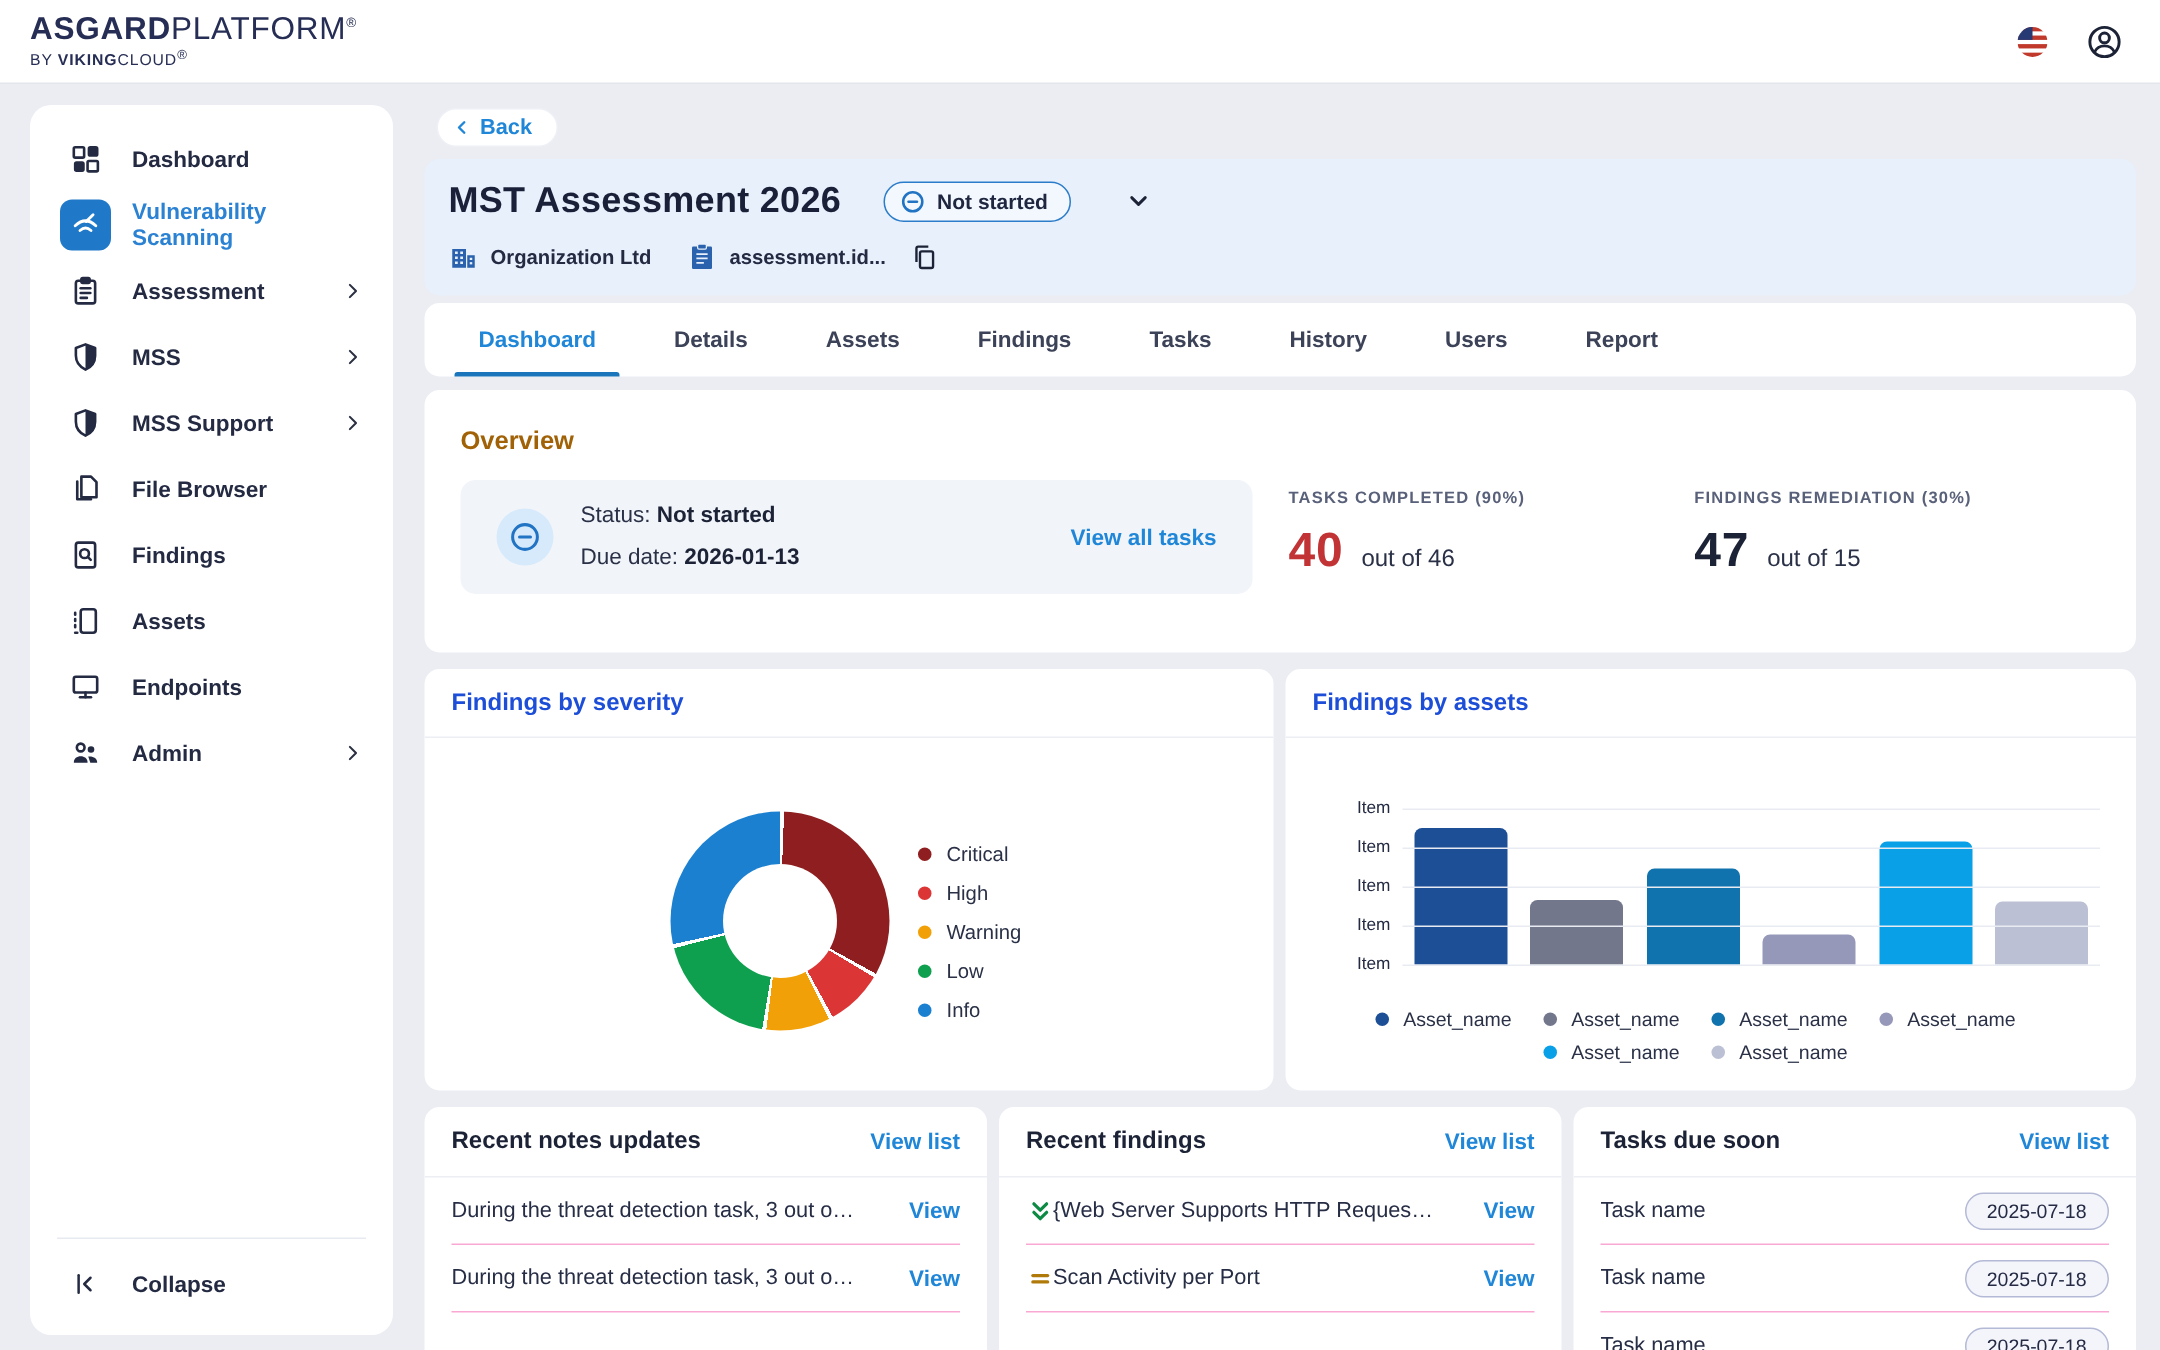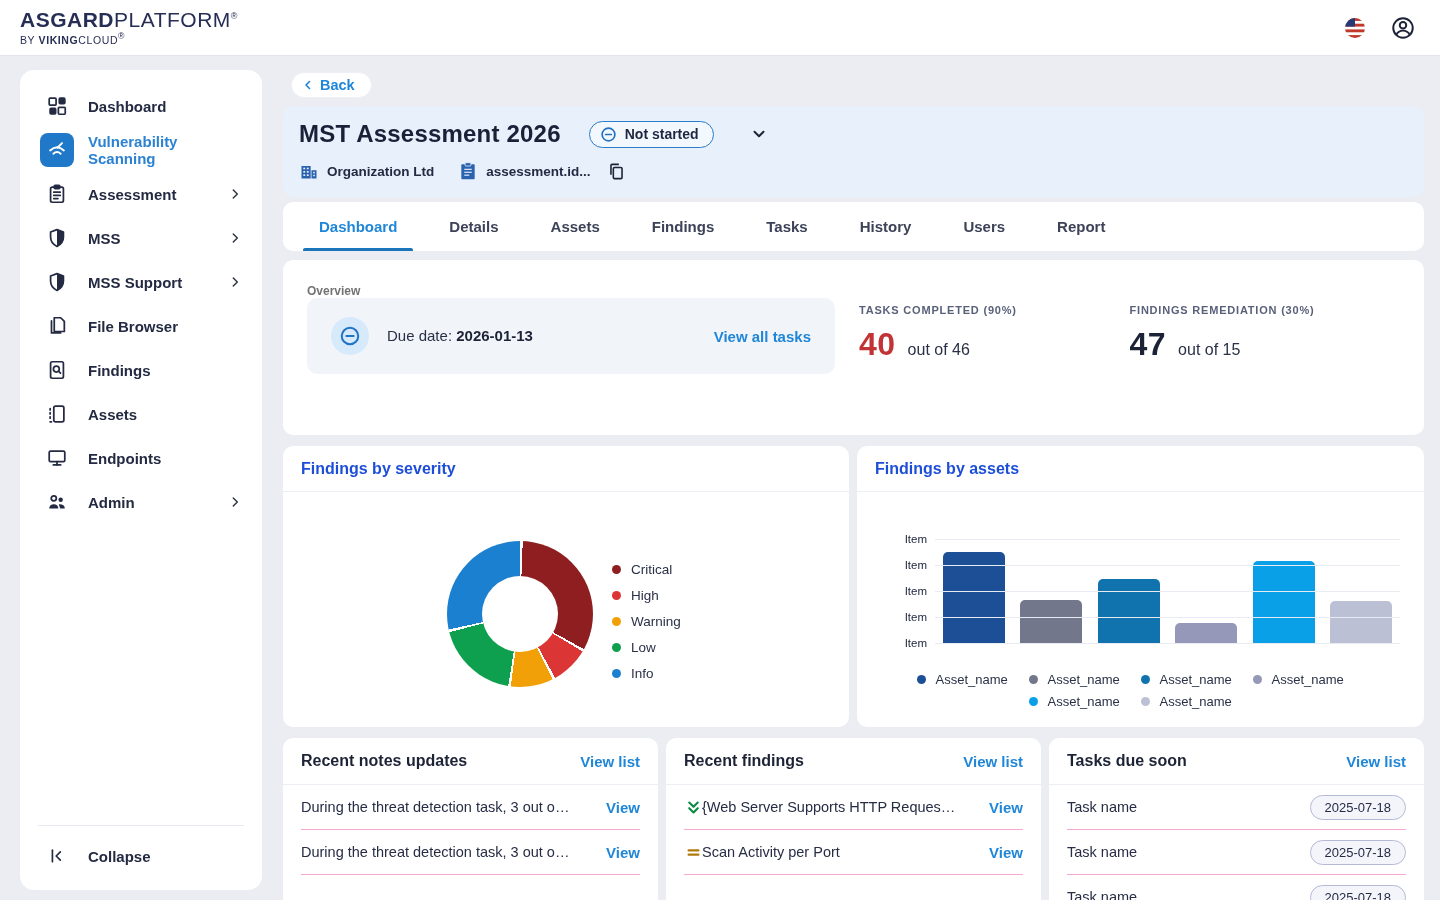--- a/index.html
+++ b/index.html
@@ -71,21 +71,21 @@
   }
   .tab.active { color:#1f86d8; }
   .tab.active::after {
     content:""; position:absolute; left:10px; right:10px; bottom:0; height:3px; background:#1b75bb; border-radius:2px 2px 0 0;
   }
 
   .card { background:#fff; border-radius:10px; }
 
   
   .overview { padding:24px 24px 26px 24px; margin-bottom:11px; height:175px; display:flex; flex-direction:column; }
-  .overview h2 { font-size:12px; font-weight:800; color:#737373; }
+  .overview h2 { font-size:17px; font-weight:800; color:#a16207; margin-bottom:16px; }
   .overview-body { display:flex; align-items:flex-start; gap:24px; }
   .status-panel {
     width:528px; min-width:528px; background:#f1f4f9; border-radius:10px; padding:16px 24px; height:76px;
     display:flex; align-items:center; gap:18px;
   }
   .status-circle { width:38px; height:38px; border-radius:50%; background:#d6eafc; display:flex; align-items:center; justify-content:center; flex:none; }
   .status-lines { flex:1; font-size:15px; color:#2a3147; line-height:1.9; }
   .status-lines b { color:#1d2336; }
   .link { color:#1f86d8; font-weight:700; font-size:15px; cursor:pointer; white-space:nowrap; }
   .stats { display:flex; flex:1; padding-top:6px; }
@@ -400,20 +400,21 @@
       <h2>Overview</h2>
       <div class="overview-body">
         <div class="status-panel">
           <span class="status-circle">
             <svg width="22" height="22" viewBox="0 0 24 24" fill="none" stroke="#2173c4" stroke-width="2.2" stroke-linecap="round">
                 <circle cx="12" cy="12" r="9"></circle>
                 <line x1="8" y1="12" x2="16" y2="12"></line>
               </svg>
           </span>
           <div class="status-lines">
+            <div><span>Status:</span> <b>Not started</b></div>
             <div><span>Due date:</span> <b>2026-01-13</b></div>
           </div>
           <span class="link">View all tasks</span>
         </div>
         <div class="stats">
           <div class="stat">
             <div class="stat-label">TASKS COMPLETED (90%)</div>
             <div class="stat-line">
               <span class="stat-value" id="stat0-val" style="color: rgb(194, 51, 53);">40</span>
               <span class="stat-suffix">out of 46</span>

